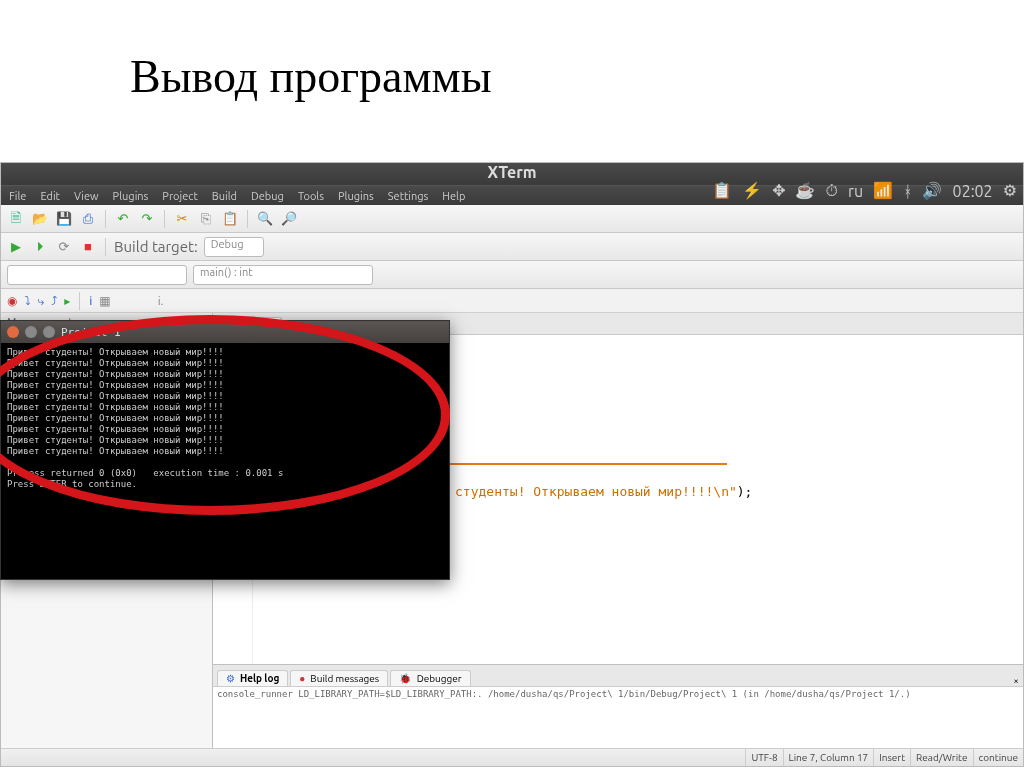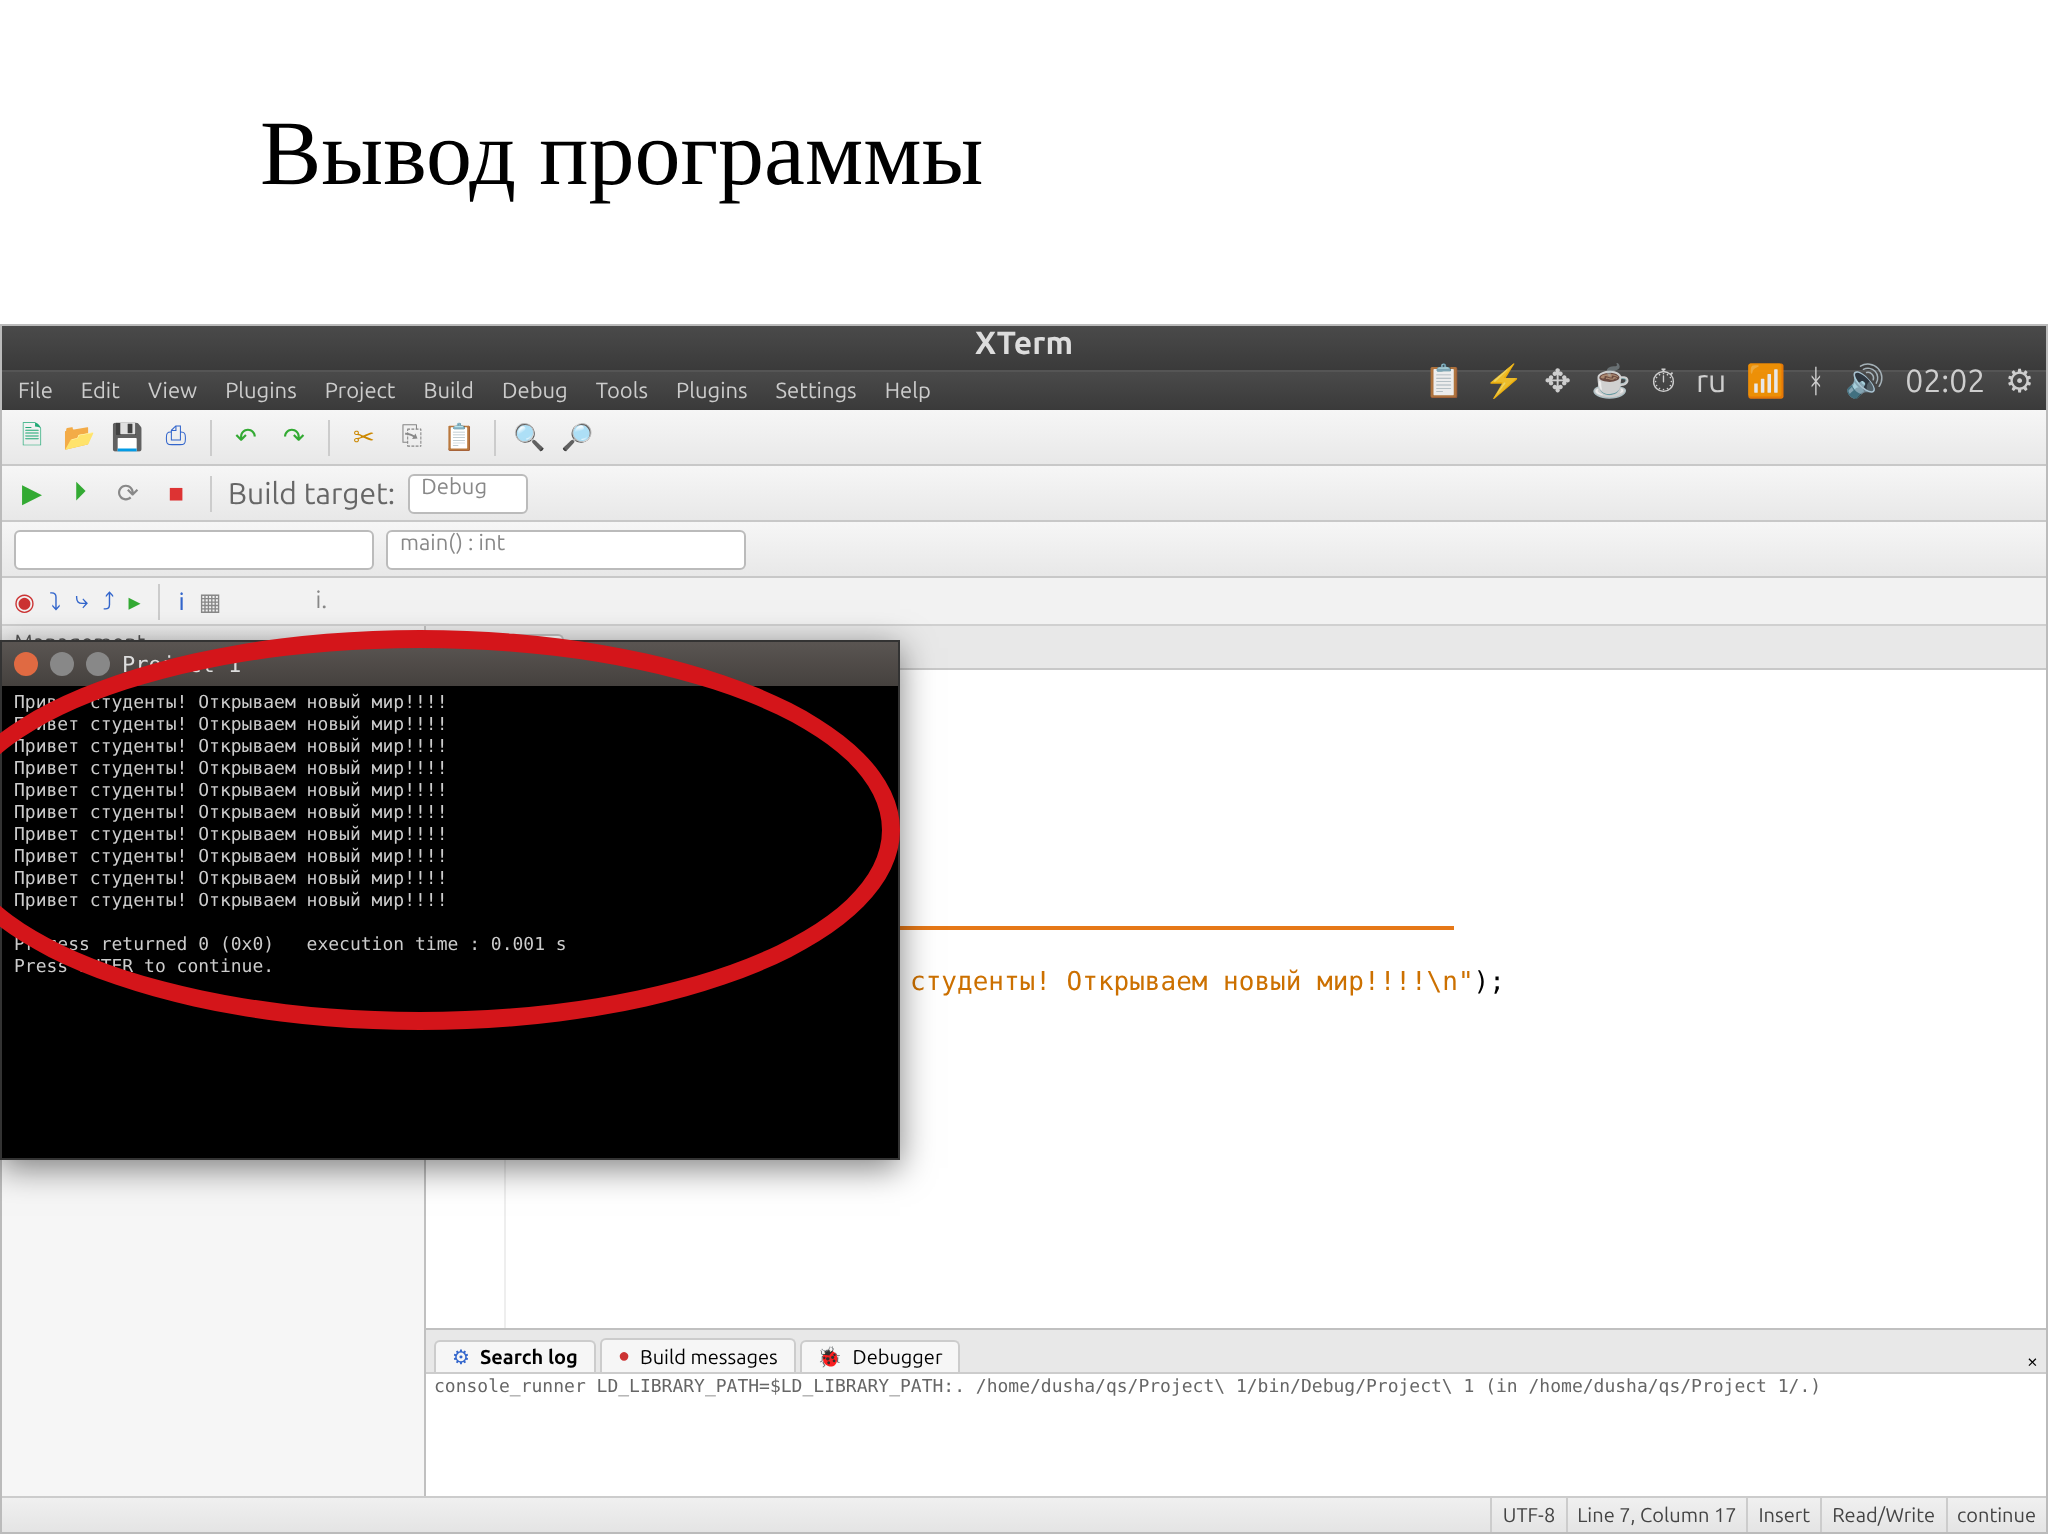--- a/index.html
+++ b/index.html
@@ -228,21 +228,21 @@
 <span class="kw">    int</span><span> i;</span>
 <span class="kw">    for</span><span>(i=</span><span class="num">0</span><span>;i&lt;</span><span class="num">10</span><span>;i++)</span>
 <span>    {</span>
 <span>        printf(</span><span class="str">"Привет студенты! Открываем новый мир!!!!\n"</span><span>);</span></div>
       </div>
 
       <div class="bottompanel">
         <div class="bottabs">
           <div class="btab">
               <span class="bico" style="color:#36c">⚙</span>
-              <b>Search log</b>
+              <b>Help log</b>
             </div>
           <div class="btab">
               <span class="bico" style="color:#c33">●</span>
               <span>Build messages</span>
             </div>
           <div class="btab">
               <span class="bico" style="color:#3a3">🐞</span>
               <span>Debugger</span>
             </div>
           <span style="flex:1"></span>

